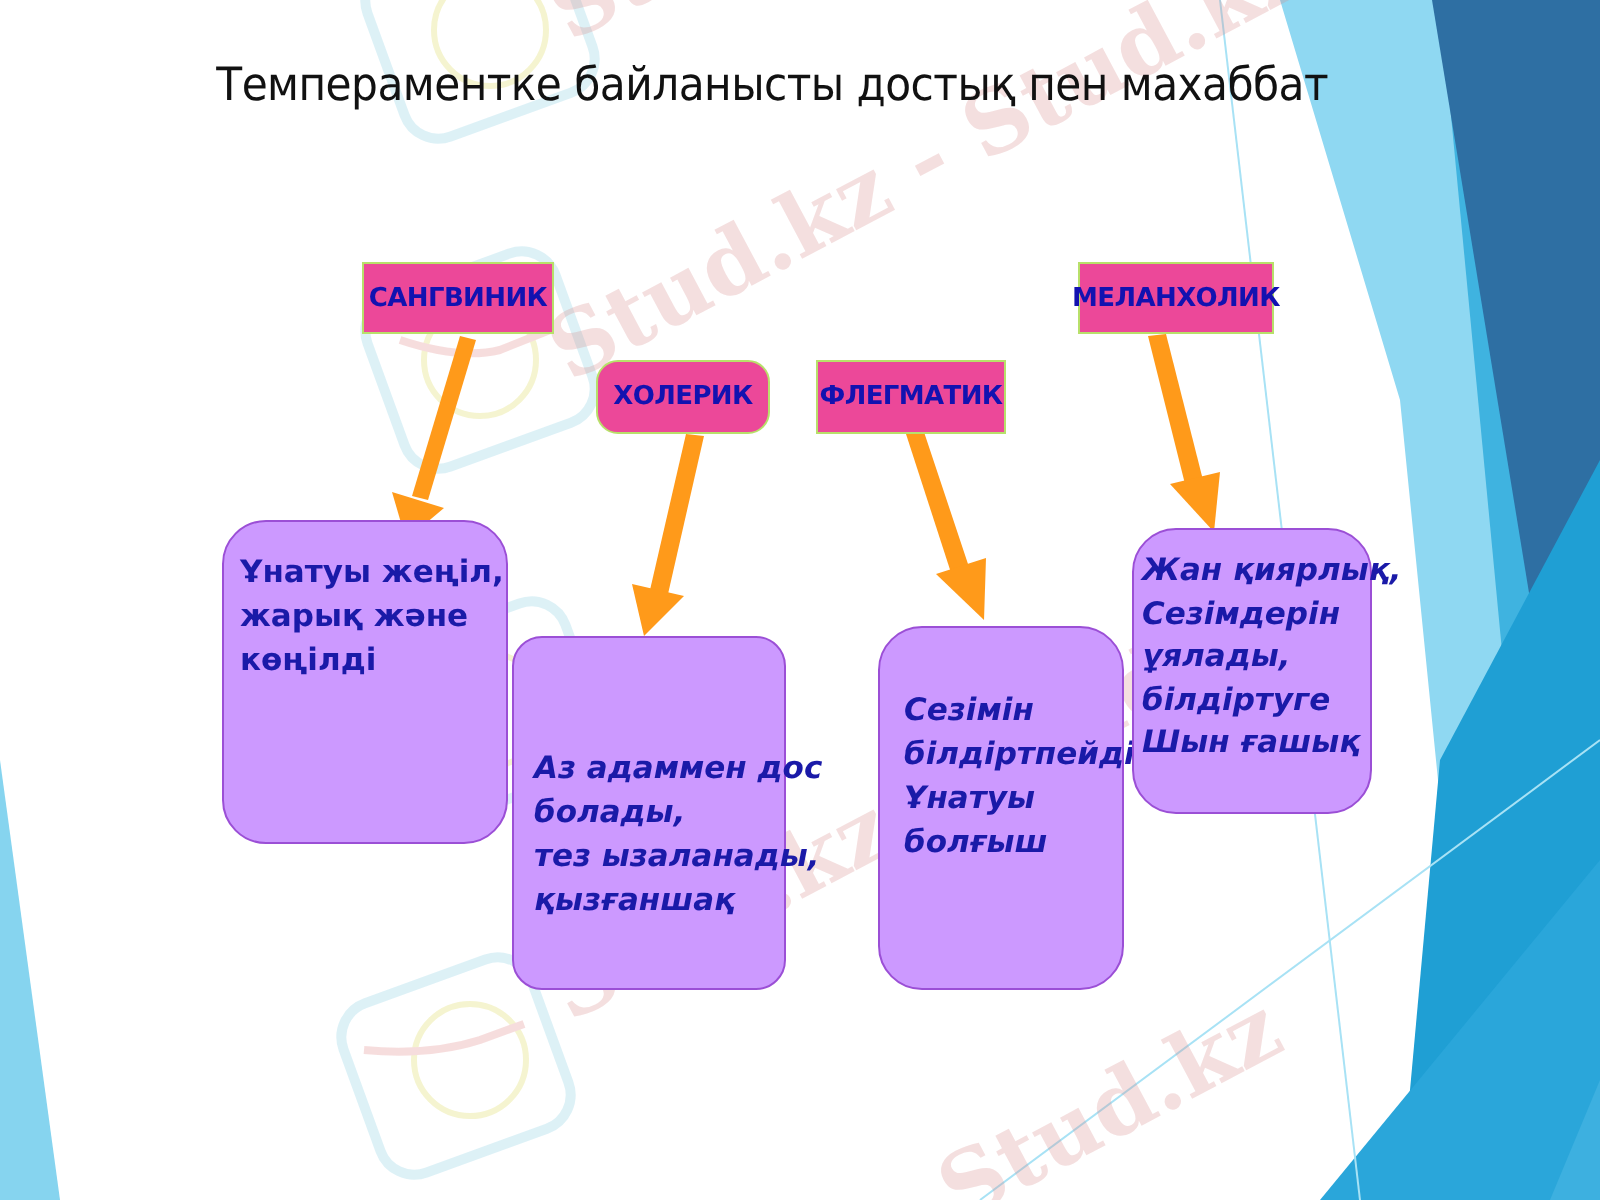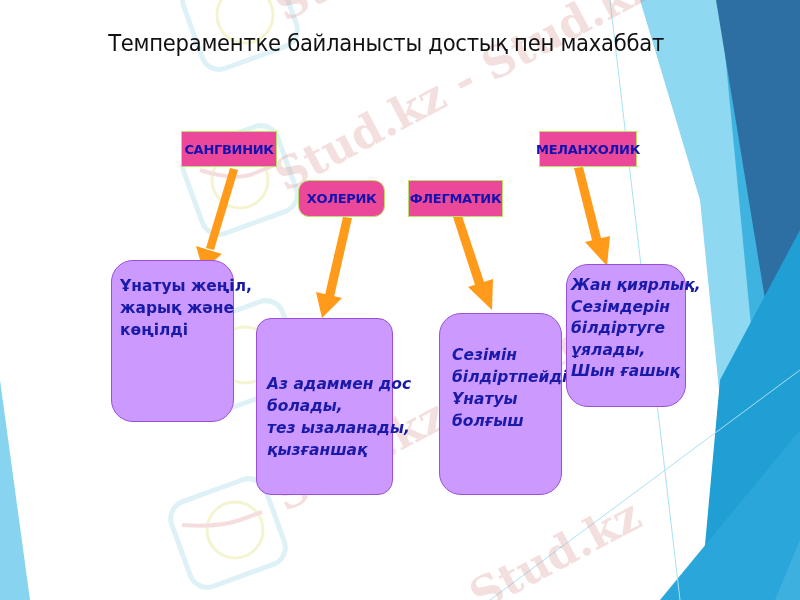--- a/index.html
+++ b/index.html
@@ -72,21 +72,21 @@
 <div class="wm" style="left:485px; top:570px;">Stud.kz</div>
 <div class="wm" style="left:290px; top:-20px;">Stud.kz</div>
 
 <div class="title"><span>Темпераментке байланысты достық пен махаббат</span></div>
 
 <div class="label" style="left:181px; top:131px; width:96px; height:36px;">САНГВИНИК</div>
 <div class="label" style="left:298px; top:180px; width:87px; height:37px;border-radius:11px;">ХОЛЕРИК</div>
 <div class="label" style="left:408px; top:180px; width:95px; height:37px;">ФЛЕГМАТИК</div>
 <div class="label" style="left:539px; top:131px; width:98px; height:36px;">МЕЛАНХОЛИК</div>
 
-<div class="card" style="left:111px; top:260px; width:123px; height:162px; padding:14px 0 0 8px;">
+<div class="card" style="left:111px; top:260px; width:143px; height:162px; padding:14px 0 0 8px;">
   <span class="line">Ұнатуы жеңіл,</span>
   <span class="line">жарық және</span>
   <span class="line">көңілді</span>
 </div>
 
 <div class="card italic" style="left:256px; top:318px; width:137px; height:177px; padding:54px 0 0 10px;border-radius:15px;">
   <span class="line">Аз адаммен дос</span>
   <span class="line">болады,</span>
   <span class="line">тез ызаланады,</span>
   <span class="line">қызғаншақ</span>
@@ -95,16 +95,16 @@
 <div class="card italic" style="left:418px; top:313px; width:123px; height:182px; padding:30px 0 0 12px;margin-left:21px;">
   <span class="line">Сезімін</span>
   <span class="line">білдіртпейді,</span>
   <span class="line">Ұнатуы</span>
   <span class="line">болғыш</span>
 </div>
 
 <div class="card italic" style="left:566px; top:264px; width:120px; height:143px; padding:10px 0 0 4px; line-height:21.5px;">
   <span class="line">Жан қиярлық,</span>
   <span class="line">Сезімдерін</span>
+  <span class="line">ұялады,</span>
   <span class="line">білдіртуге</span>
-  <span class="line">ұялады,</span>
   <span class="line">Шын ғашық</span>
 </div>
 
 </body></html>

